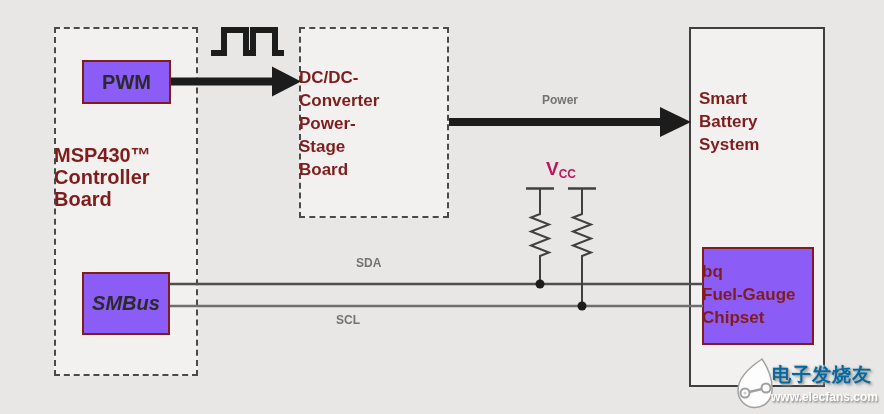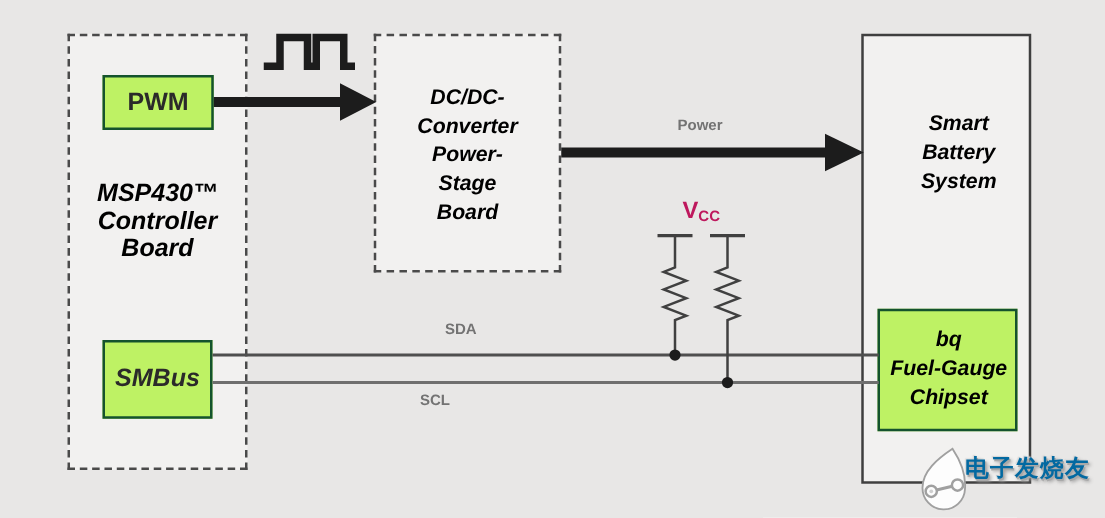--- a/index.html
+++ b/index.html
@@ -7,30 +7,30 @@
   .canvas{
     position:relative;
     width:884px;height:414px;
     background:#e8e7e6;
     overflow:hidden;
   }
   .box{position:absolute;box-sizing:border-box;}
   .dashed-box{border:2px dashed #4a4a4a;background:#f2f1f0;}
   .solid-box{border:2px solid #3f3f3f;background:#f2f1f0;}
   .module-box{
-    border:2px solid #14532d;background:#bef264;
+    border:2px solid #7f1d1d;background:#8b5cf6;
     display:flex;align-items:center;justify-content:center;
     z-index:2;
   }
   .module-label{
     font-weight:bold;font-size:20px;color:#2b2a2a;letter-spacing:0px;
   }
   .title{
-    position:absolute;text-align:center;font-weight:bold;color:#000000;
-    white-space:pre-line;z-index:3;font-style:italic;
+    position:absolute;text-align:left;font-weight:bold;color:#7f1d1d;
+    white-space:pre-line;z-index:3;
   }
   .signal-label{
     position:absolute;font-weight:bold;font-size:12px;color:#737373;z-index:6;
   }
   .overlay{position:absolute;left:0;top:0;z-index:5;}
   .vcc{position:absolute;left:531px;top:158px;width:60px;text-align:center;z-index:6;
        font-weight:bold;color:#be185d;}
   .vcc .main{font-size:19px;}
   .vcc .sub{font-size:12px;vertical-align:-3px;letter-spacing:0px;}
   .wm-cn{
@@ -111,14 +111,15 @@
     <g>
       <path d="M762,359 C750,367 738,377 738,390 A17,17 0 1 0 772,391 C773,378 768,368 762,359 Z" fill="#fdfdfd" stroke="#a0a0a0" stroke-width="1.5"></path>
       <line x1="745" y1="393" x2="766" y2="388" stroke="#a0a0a0" stroke-width="2.5"></line>
       <circle cx="745" cy="393" r="4.5" fill="#fdfdfd" stroke="#a0a0a0" stroke-width="2"></circle>
       <circle cx="745" cy="393" r="1.5" fill="#cfcfcf"></circle>
       <circle cx="766" cy="388" r="4.5" fill="#fdfdfd" stroke="#a0a0a0" stroke-width="2"></circle>
     </g>
   </svg>
 
   <div class="wm-cn">电子发烧友</div>
+  <div class="wm-url">www.elecfans.com</div>
 
 </div>
 
 </body></html>

